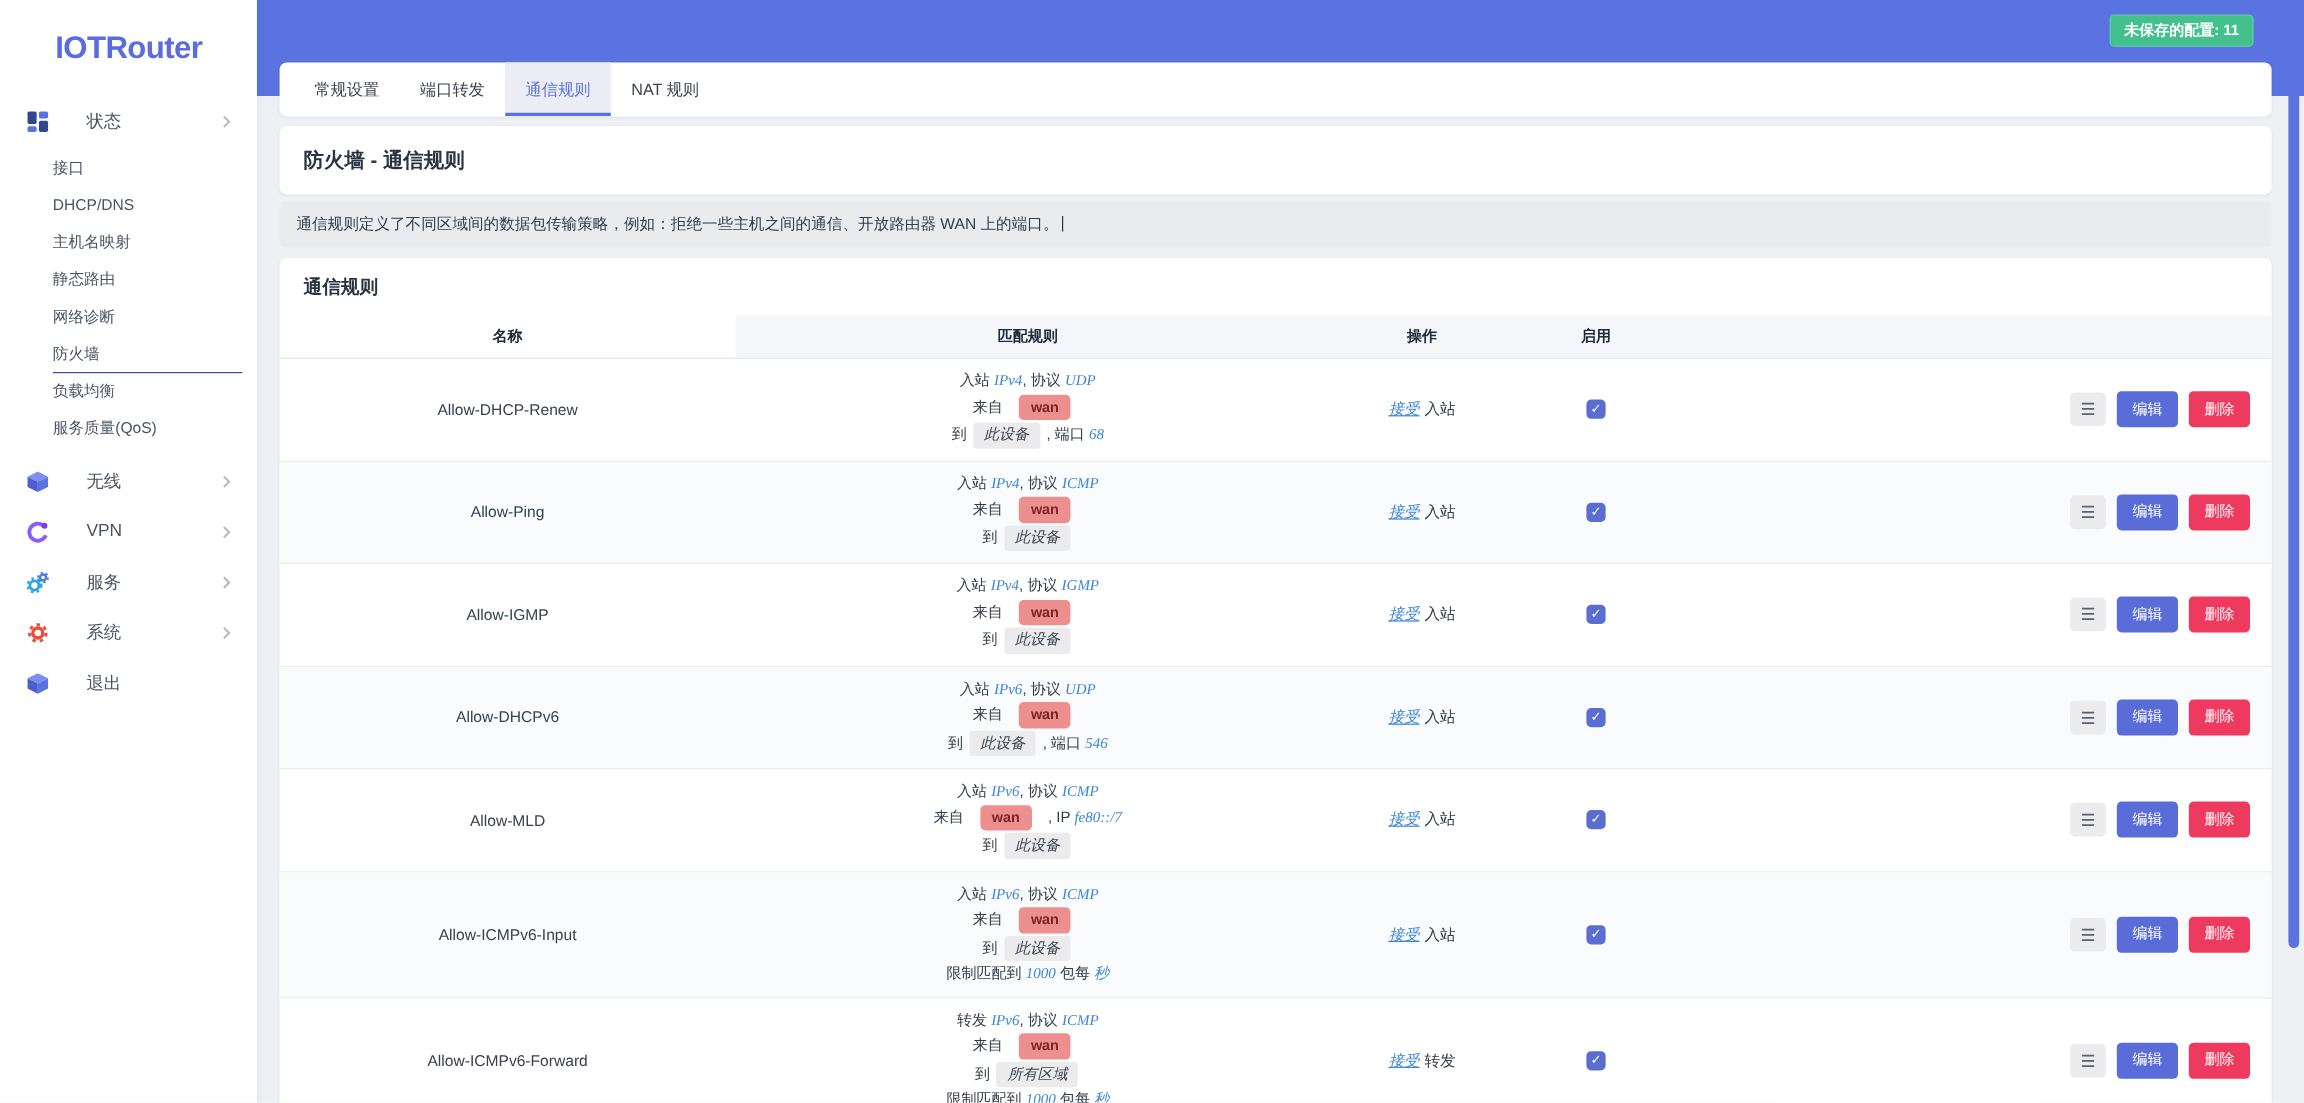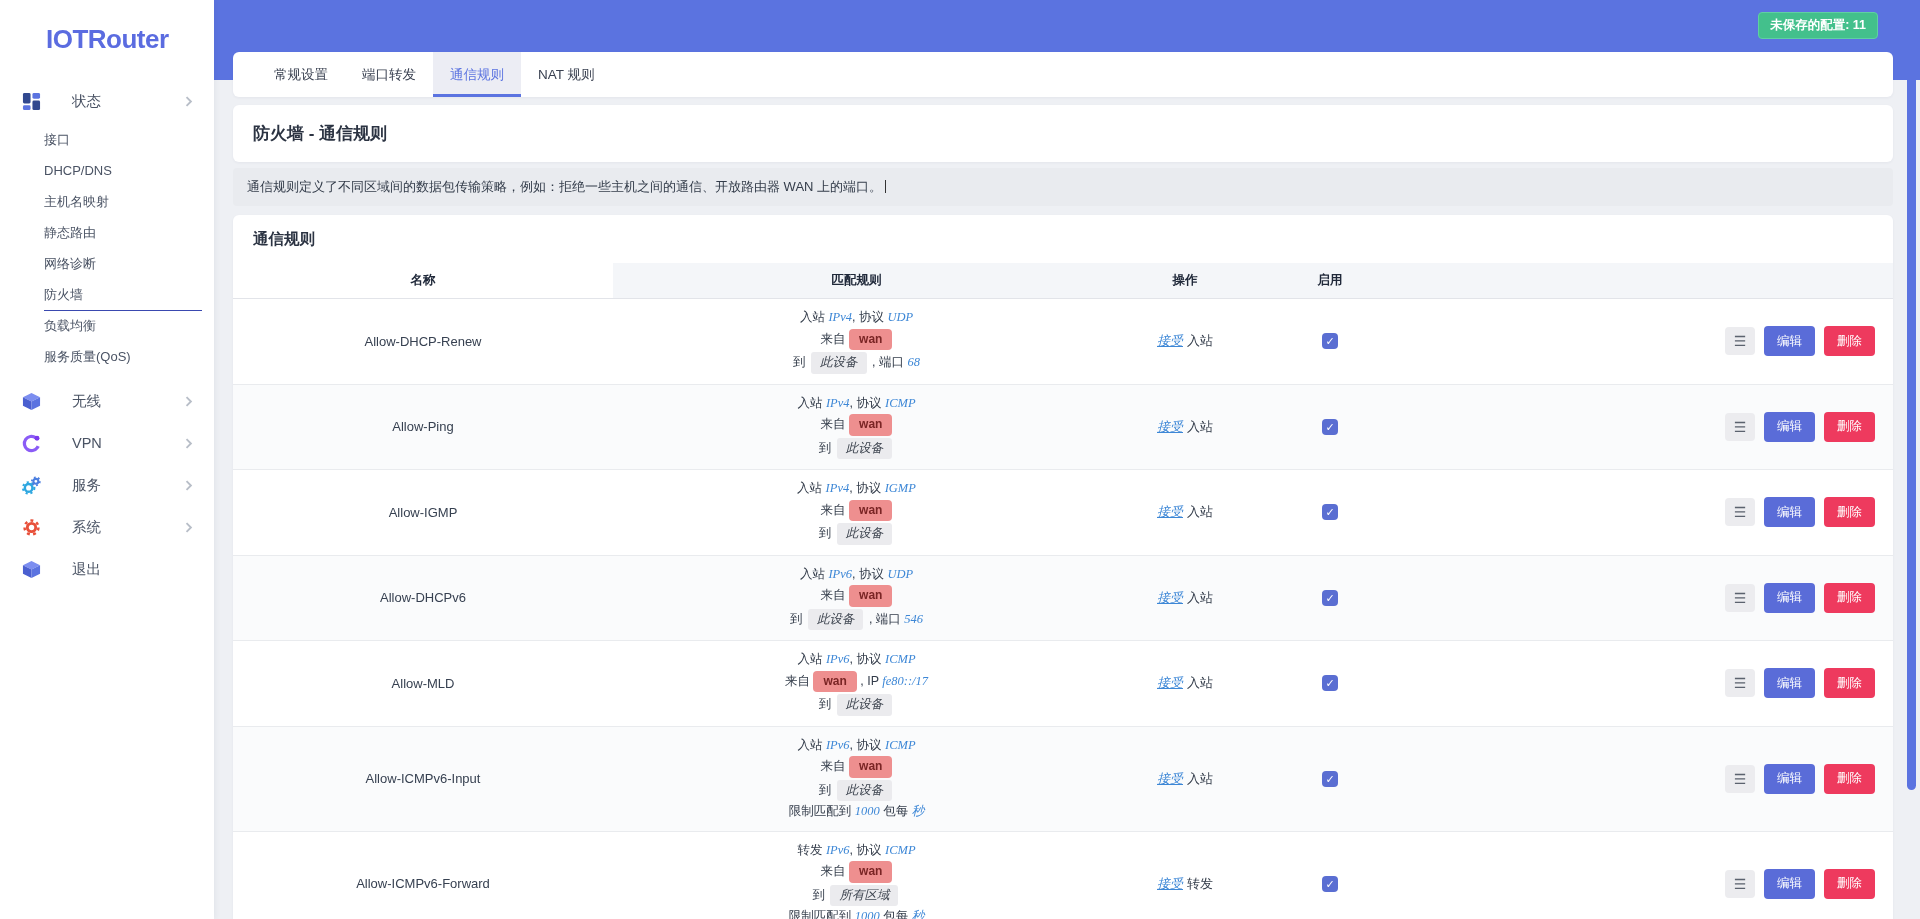--- a/index.html
+++ b/index.html
@@ -24,21 +24,21 @@
 
   
   .main { margin-left:214px; position:relative; height:695px; }
   .topband { position:absolute; top:0; left:0; right:0; height:80px; background:var(--primary,#5b73e0); }
   .unsaved { position:absolute; top:12px; right:42px; z-index:4; background:var(--success,#43c08c);
              color:#fff; font-size:12.5px; font-weight:700; padding:4px 11px; border-radius:4px;
              border:1px solid #5fd0a2; cursor:pointer; }
   .content { position:relative; z-index:1; padding:52px 27px 0 19px; }
   .card { background:#fff; border-radius:6px; box-shadow:0 1px 3px rgba(30,40,80,.05); }
 
-  .tabs-card { height:45px; display:flex; align-items:stretch; padding:0 24px; }
+  .tabs-card { height:45px; display:flex; align-items:stretch; padding:0 12px; }
   .tab { padding:0 17px; line-height:45px; font-size:13.5px; color:#3b4252; cursor:pointer; }
   .tab.active { background:#ecedf4; color:var(--primary,#5b73e0); box-shadow:inset 0 -3px 0 var(--primary,#5b73e0); }
 
   .title-card { margin-top:8px; padding:17px 20px; }
   .title-card h1 { font-size:17px; font-weight:700; color:#2b3342; }
 
   .desc { margin-top:6px; background:#e9ebef; border-radius:4px; padding:10px 14px;
           font-size:13px; color:#333c4a; }
   .caret { display:inline-block; width:1px; height:13px; background:#333; margin-left:3px;
            vertical-align:-2px; }
@@ -50,21 +50,21 @@
   .thead { height:36px; font-size:12.5px; font-weight:700; color:#20293a; border-bottom:1px solid #e2e4e9; }
   .th { height:100%; display:flex; align-items:center; justify-content:center; }
   .th.shaded { background:#f4f6f9; }
 
   .row { border-bottom:1px solid #e9ebee; padding:9px 0; min-height:56px; font-size:13px; color:#333c4a; }
   .row:nth-child(even) { background:#fafbfc; }
   .cell-name { text-align:center; color:#374151; }
   .cell-match { text-align:center; line-height:19.5px; font-size:12.5px; }
   .val { color:var(--link,#3d87d6); font-style:italic;font-family:Liberation Serif, serif; }
   .badge-zone { display:inline-block; padding:1px 10px; border-radius:4px; font-weight:700;
-                font-size:12px; margin:1px 0; }
+                font-size:12px; margin:1px 10px; }
   .wan { background:var(--wan,#ee8f8f); color:#7a2525; }
   .badge-device { display:inline-block; background:#ebebee; color:#3c434e; font-style:italic;
                   padding:1px 9px; border-radius:3px; margin:1px 2px; }
   .cell-action { text-align:center; }
   .verb { color:var(--link,#3d87d6); font-style:italic; text-decoration:underline; margin-right:4px; }
   .cell-enable { display:flex; justify-content:center; }
   .checkbox { width:16px; height:16px; background:#5a6ed2; border-radius:4px; color:#fff;
               font-size:11px; line-height:16px; text-align:center; font-weight:700; cursor:pointer; }
   .cell-actions { display:flex; justify-content:flex-end; align-items:center; gap:9px; padding-right:18px; }
   .handle { width:30px; height:28px; background:#ececef; border:none; border-radius:4px;
@@ -276,21 +276,21 @@
             <div class="cell-actions">
               <button class="handle">☰</button>
               <button class="btn btn-edit">编辑</button>
               <button class="btn btn-del">删除</button>
             </div>
           </div>
           <div class="grid row">
             <div class="cell-name">Allow-MLD</div>
             <div class="cell-match">
               <div><span>入站 </span><span class="val">IPv6</span><span>, 协议 </span><span class="val">ICMP</span></div>
-              <div><span>来自 </span><span class="badge-zone wan">wan</span><span> , IP </span><span class="val">fe80::/17</span></div>
+              <div><span>来自 </span><span class="badge-zone wan">wan</span><span> , IP </span><span class="val">fe80::/7</span></div>
               <div><span>到 </span><span class="badge-device">此设备</span></div>
             </div>
             <div class="cell-action"><span class="verb">接受</span><span>入站</span></div>
             <div class="cell-enable">
               <div class="checkbox">✓</div>
             </div>
             <div class="cell-actions">
               <button class="handle">☰</button>
               <button class="btn btn-edit">编辑</button>
               <button class="btn btn-del">删除</button>

